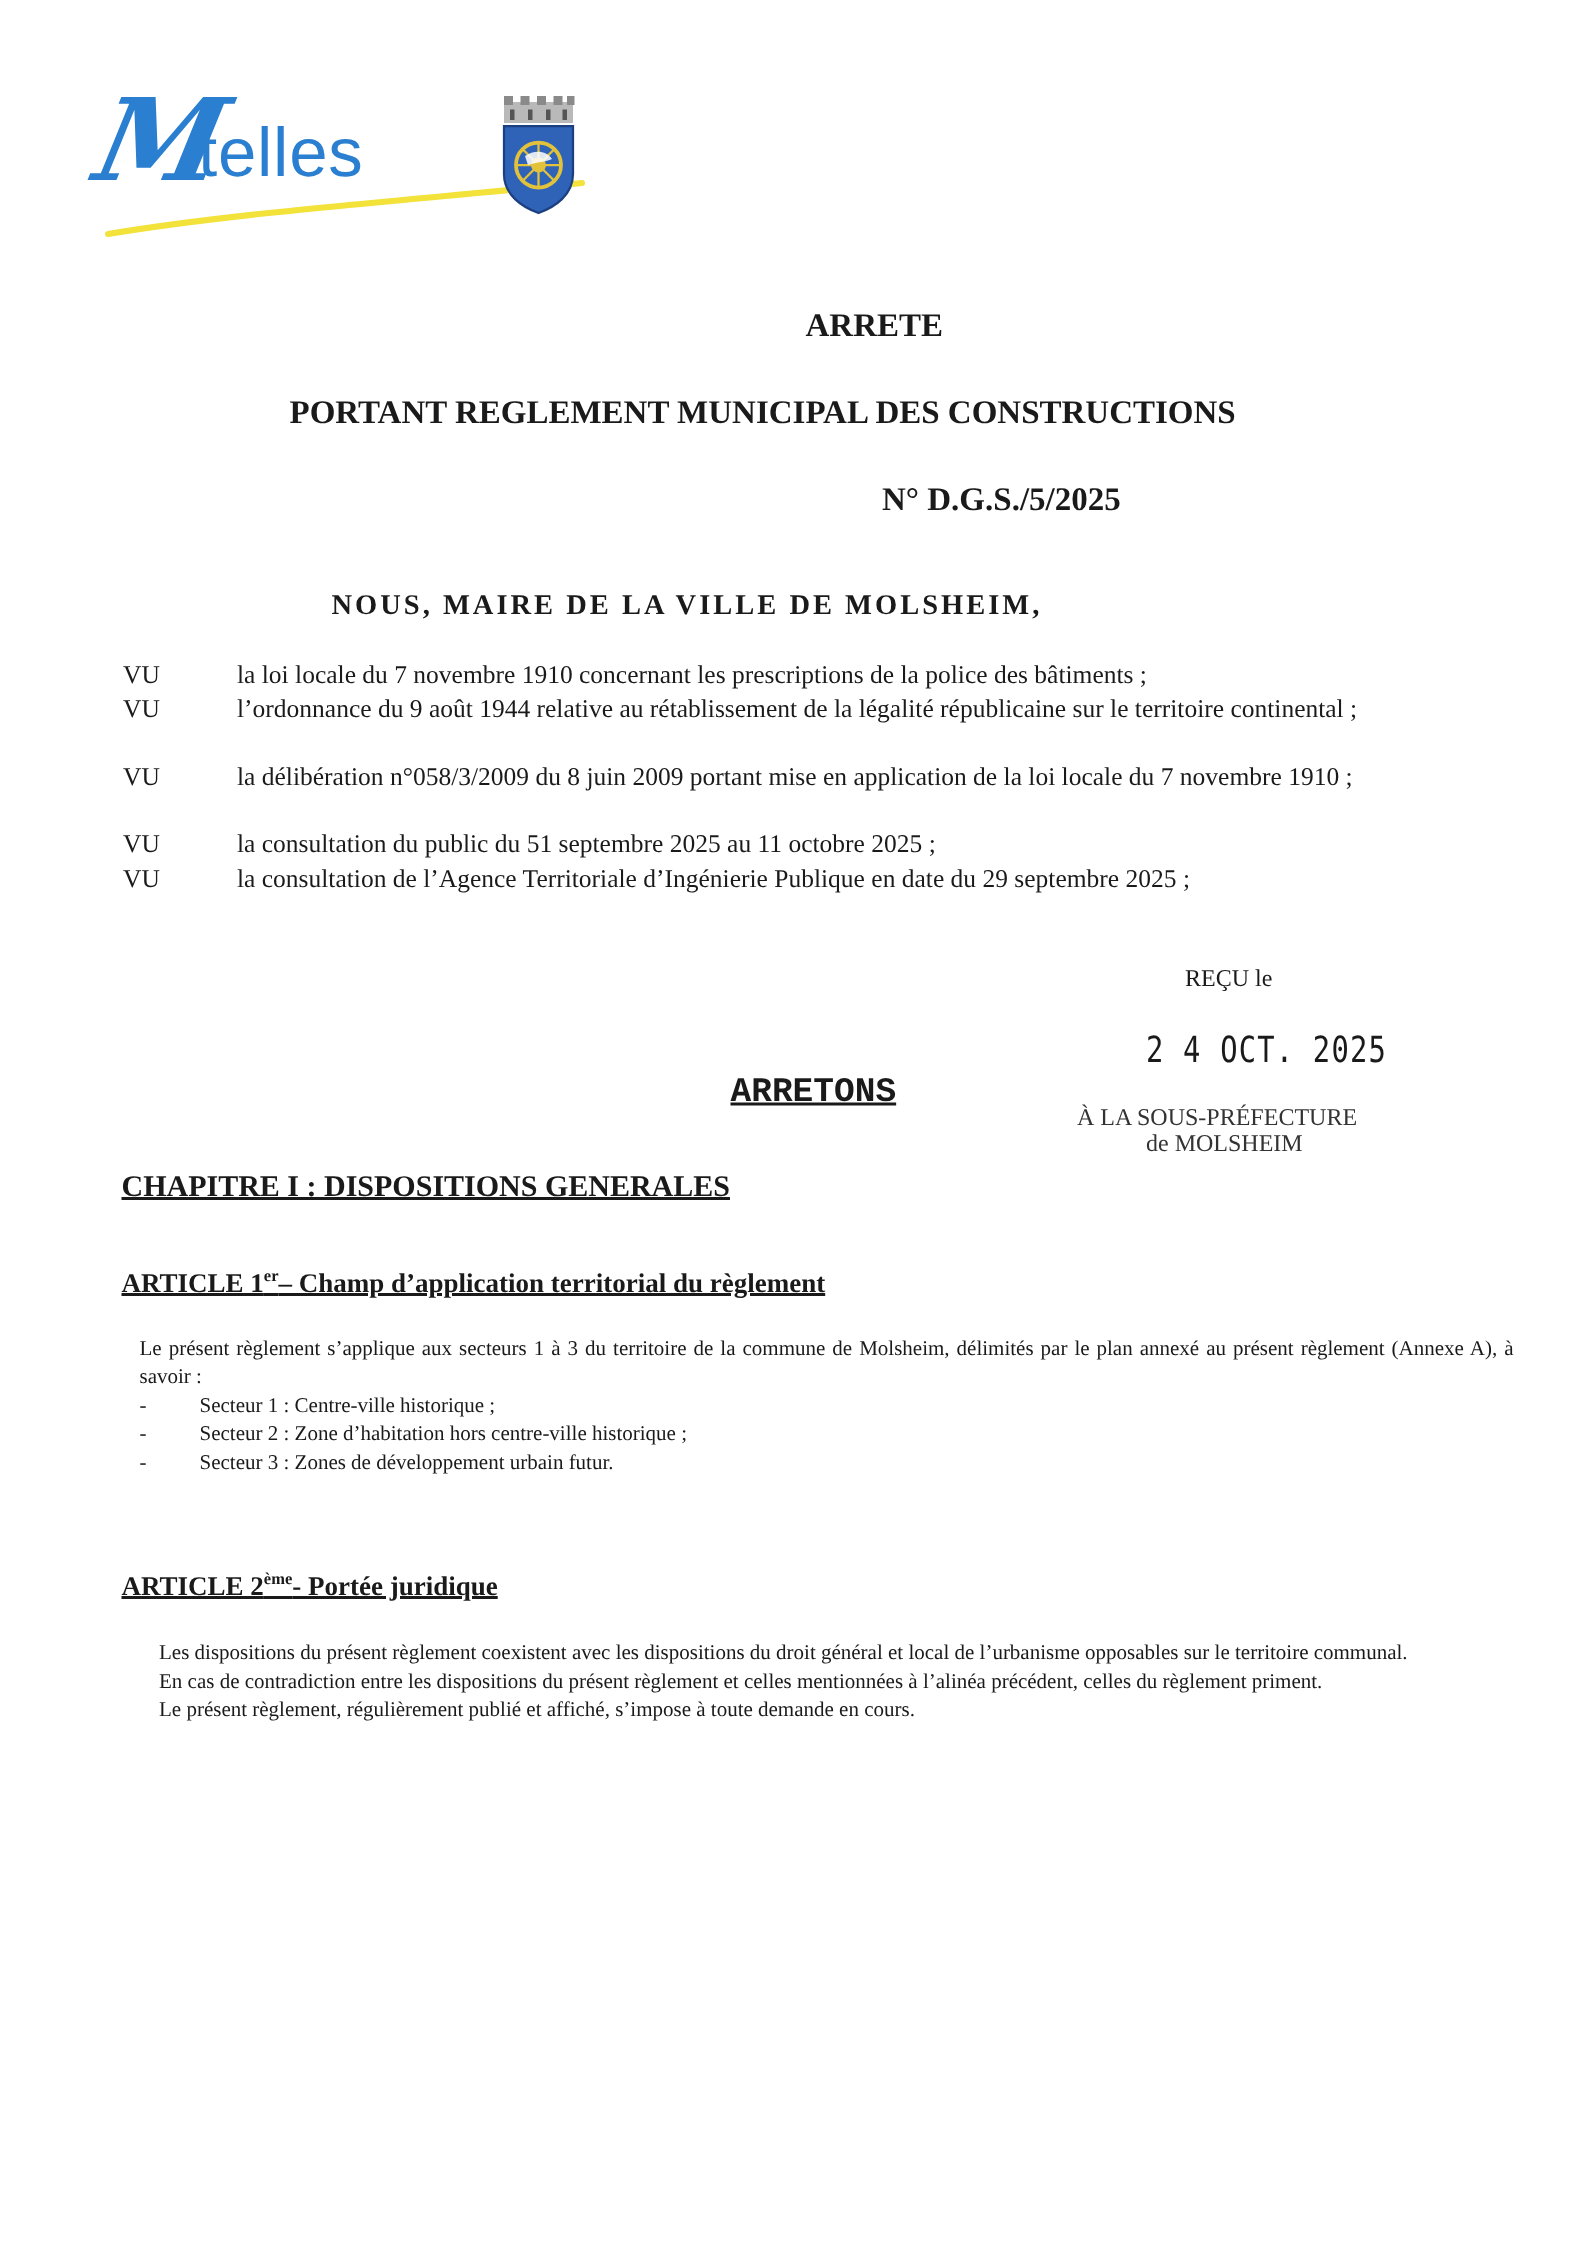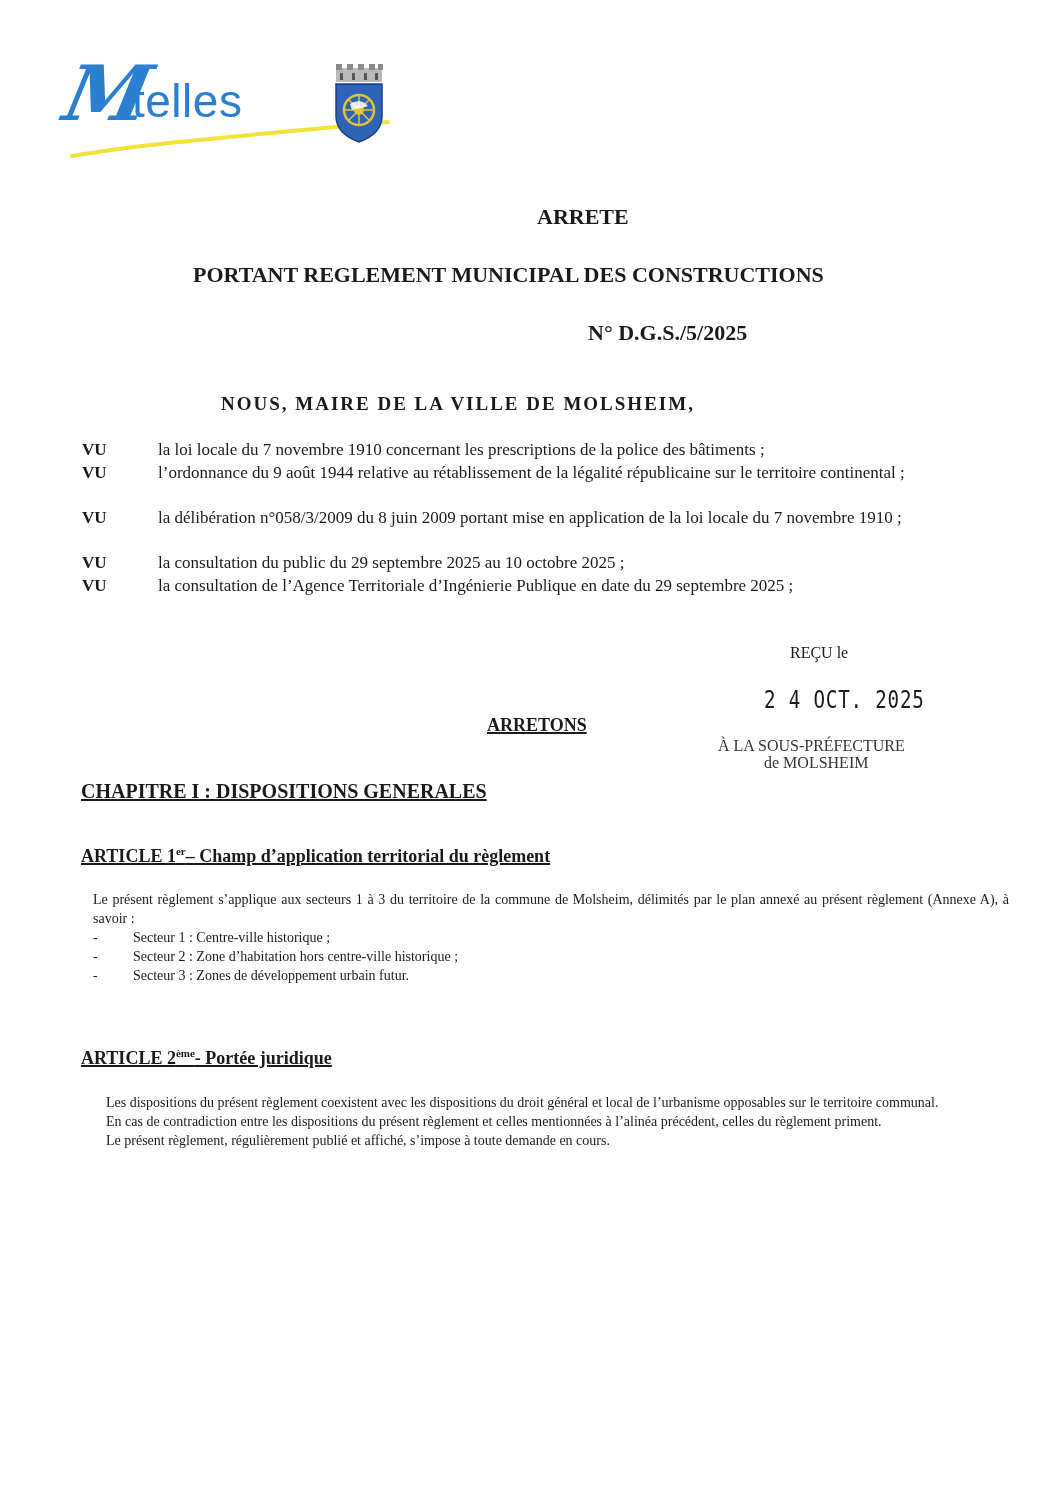--- a/index.html
+++ b/index.html
@@ -12,21 +12,21 @@
             font-size: 76px; color: #2a7fd0; letter-spacing: -4px; transform: skewX(-12deg); line-height: 1; }
   .logo-text { position: absolute; left: 66px; top: 22px; font-family: "Liberation Sans", sans-serif;
                font-size: 46px; color: #2a7fd0; line-height: 1; letter-spacing: 0.5px; }
   .logo-swoosh { position: absolute; left: 0; top: 62px; }
   .crest { position: absolute; left: 264px; top: 8px; width: 58px; height: 80px; }
 
   .title { font-weight: bold; font-size: 22px; white-space: nowrap; }
   .nous { font-weight: bold; font-size: 19px; letter-spacing: 2px; white-space: nowrap; }
 
   .vu-row { position: absolute; left: 82px; width: 900px; font-size: 17px; line-height: 22.5px; }
-  .vu-label { position: absolute; left: 0; top: 0; font-weight: bold; }
+  .vu-label { position: absolute; left: 0; top: 0; font-weight: normal; }
   .vu-text { margin-left: 76px; }
 
   .stamp { font-size: 16px; text-align: center; white-space: nowrap; }
   .stamp-date { font-family: "DejaVu Sans Mono", "Liberation Mono", monospace; font-size: 24px; letter-spacing: 1px; transform: scaleX(0.8); transform-origin: left; }
 
   .heading { font-weight: bold; text-decoration: underline; white-space: nowrap; text-decoration-thickness: 2px; }
   .h-chap { font-size: 20px; }
   .h-art { font-size: 18px; }
   sup { font-size: 11px; }
 
@@ -75,33 +75,33 @@
 <div class="vu-row" style="top:462px; width:880px;">
   <span class="vu-label">VU</span>
   <div class="vu-text">l’ordonnance du 9 août 1944 relative au rétablissement de la légalité républicaine sur le territoire continental ;</div>
 </div>
 <div class="vu-row" style="top:507px; width:900px;">
   <span class="vu-label">VU</span>
   <div class="vu-text">la délibération n°058/3/2009 du 8 juin 2009 portant mise en application de la loi locale du 7 novembre 1910 ;</div>
 </div>
 <div class="vu-row" style="top:552px;">
   <span class="vu-label">VU</span>
-  <div class="vu-text">la consultation du public du 29 septembre 2025 au 10 octobre 2025 ;</div>
+  <div class="vu-text">la consultation du public du 51 septembre 2025 au 11 octobre 2025 ;</div>
 </div>
 <div class="vu-row" style="top:575px;">
   <span class="vu-label">VU</span>
   <div class="vu-text">la consultation de l’Agence Territoriale d’Ingénierie Publique en date du 29 septembre 2025 ;</div>
 </div>
 
 <div class="abs stamp" style="left:790px; top:644px;">REÇU le</div>
 <div class="abs stamp-date" style="left:764px; top:686px;">2 4 OCT. 2025</div>
 <div class="abs stamp" style="left:718px; top:737px; color:#333;">À LA SOUS-PRÉFECTURE</div>
 <div class="abs stamp" style="left:764px; top:754px; color:#333;text-align:center;">de MOLSHEIM</div>
 
-<div class="abs heading" style="left:487px; top:715px; font-size:18px;">ARRETONS</div>
+<div class="abs heading" style="left:487px; top:715px; font-size:23px;font-family:Liberation Mono, monospace;">ARRETONS</div>
 
 <div class="abs heading h-chap" style="left:81px; top:780px;">CHAPITRE I : DISPOSITIONS GENERALES</div>
 
 <div class="abs heading h-art" style="left:81px; top:845px;">
   <span>ARTICLE 1</span><sup>er</sup><span>– Champ d’application territorial du règlement</span>
 </div>
 
 <div class="abs para" style="left:93px; top:890px; width:916px;">
   <div class="justify">Le présent règlement s’applique aux secteurs 1 à 3 du territoire de la commune de Molsheim, délimités par le plan annexé au présent règlement (Annexe A), à savoir :</div>
   <div class="dash-item">

